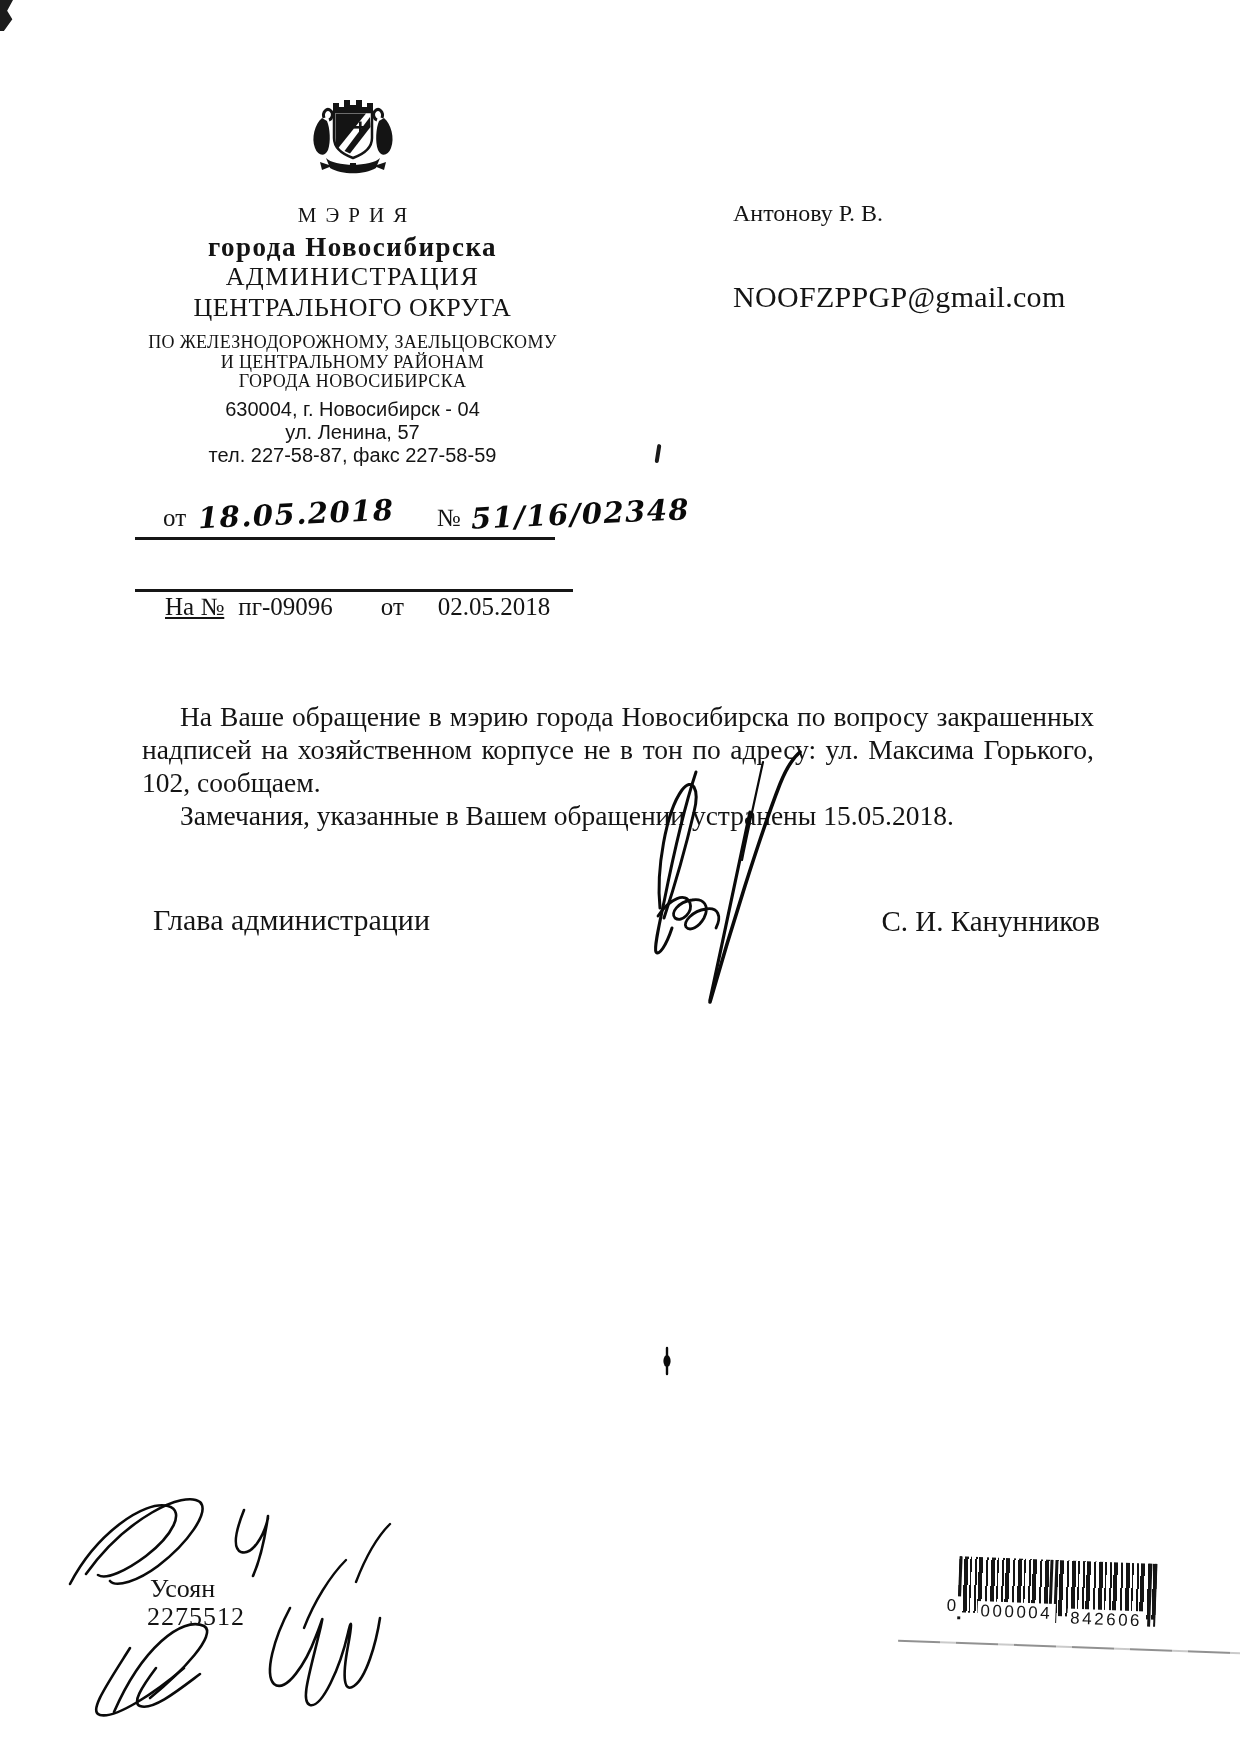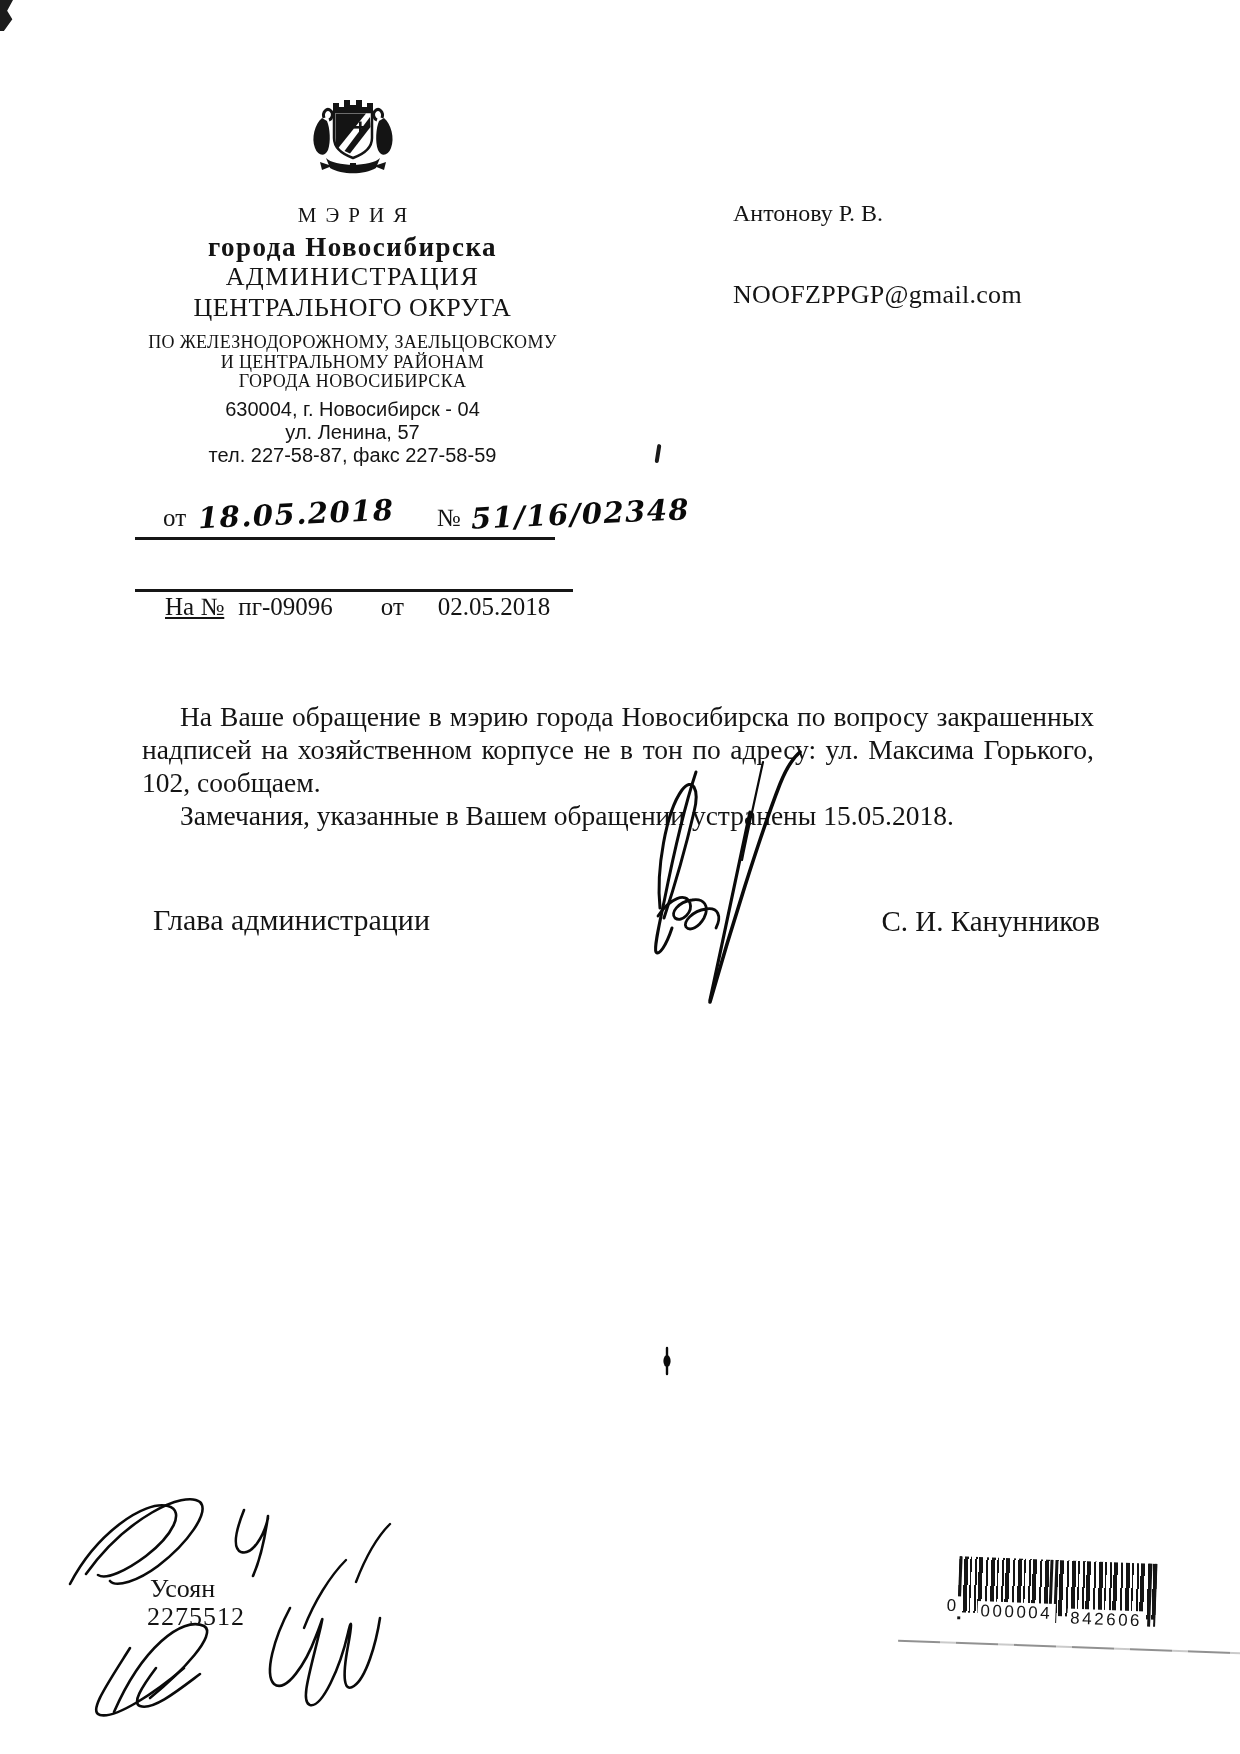--- a/index.html
+++ b/index.html
@@ -26,21 +26,21 @@
   .ref1{top:499px;width:420px;height:38px;}
   .ref2{top:553px;width:438px;height:36px;}
   .hand{
     font-family:"DejaVu Serif",serif;font-style:italic;font-weight:600;
     font-size:29px;letter-spacing:1.5px;display:inline-block;
     transform:rotate(-2.5deg) translateY(-2px);color:#0a0a0a;
   }
 
   
   .recipient-name{left:733px;top:188px;font-size:24px;margin-top:12px;}
-  .recipient-email{left:733px;top:280px;font-size:26px;letter-spacing:0.3px;}
+  .recipient-email{left:733px;top:280px;font-size:30px;letter-spacing:0.3px;}
 
   
   .body-text{left:142px;top:700px;width:952px;font-size:27.5px;line-height:33px;text-align:justify;}
   .body-text p{margin:0;text-indent:38px;}
 
   
   .position-title{left:153px;top:903px;font-size:30px;}
   .signer-name{right:140px;top:905px;font-size:29px;}
 
   

